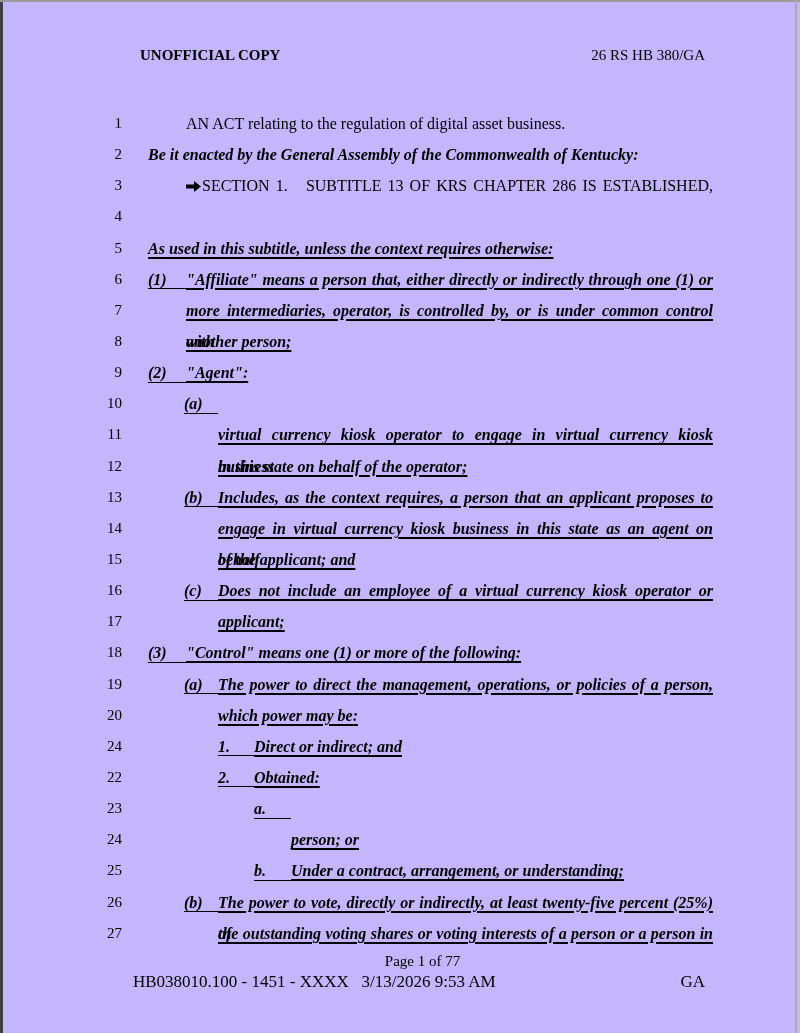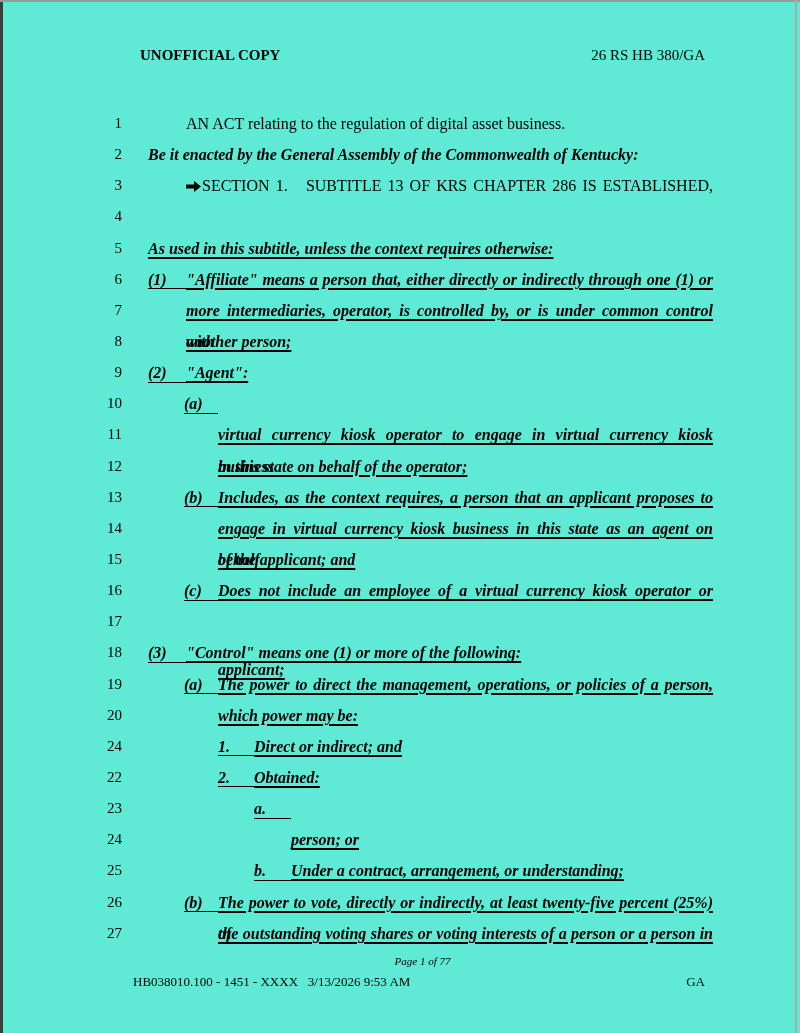--- a/index.html
+++ b/index.html
@@ -1,17 +1,17 @@
 <!DOCTYPE html>
 <html><head>
 <meta charset="utf-8">
 <style>
   html,body{margin:0;padding:0;background:#e8e8e8;}
   .page{
-    position:relative;width:800px;height:1033px;background:#5eead4;
+    position:relative;width:800px;height:1033px;background:#c4b5fd;
     font-family:"Liberation Serif","DejaVu Serif",serif;color:#000;overflow:hidden;
   }
   
   .edge-left{position:absolute;left:0;top:0;bottom:0;width:3px;background:#3f3f3f;}
   .edge-top{position:absolute;left:0;top:0;right:0;height:1.5px;background:#9a9a9a;}
   .edge-right{position:absolute;left:795px;top:0;bottom:0;width:1.5px;background:#aaaaaa;}
 
   .header{position:absolute;top:46px;left:140px;width:565px;display:flex;
     justify-content:space-between;font-size:15px;line-height:18px;}
   .header .hleft{font-weight:bold;}
@@ -26,23 +26,23 @@
   .text.just{text-align:justify;text-align-last:justify;}
   .plain{font-weight:normal;font-style:normal;}
   .enact{font-weight:bold;font-style:italic;}
   .law{font-weight:bold;font-style:italic;}
   .law .bt{text-decoration:underline;text-decoration-thickness:1.5px;text-underline-offset:3px;}
   .label{position:absolute;top:0;height:24.5px;line-height:31.15px;}
   .law .label{border-bottom:1.5px solid #000;}
   .arrow{display:inline-block;vertical-align:-1px;margin-right:1px;}
 
   .footer-page{position:absolute;top:952px;left:140px;width:565px;text-align:center;
-    font-size:11px;line-height:18px;font-style:italic;}
+    font-size:15px;line-height:18px;}
   .footer-bottom{position:absolute;top:975px;left:133px;right:95px;display:flex;
-    justify-content:space-between;font-size:13px;line-height:14px;gap:36px;}
+    justify-content:space-between;font-size:17px;line-height:14px;gap:36px;}
 </style>
 </head>
 <body>
 
 <div class="page">
   <div class="edge-left"></div>
   <div class="edge-top"></div>
   <div class="edge-right"></div>
 
   <div class="header">
@@ -111,21 +111,21 @@
       <div class="row">
         <span class="num">15</span>
         <div class="text law" style="padding-left: 70px;"><span class="bt">of the applicant; and</span></div>
       </div>
       <div class="row">
         <span class="num">16</span>
         <div class="text law just" style="padding-left: 70px;"><span class="label" style="left: 36px; width: 34px;">(c)</span><span class="bt">Does not include an employee of a virtual currency kiosk operator or</span></div>
       </div>
       <div class="row">
         <span class="num">17</span>
-        <div class="text law" style="padding-left: 70px; margin-top: 48px;"><span class="bt">applicant;</span></div>
+        <div class="text law" style="padding-left: 70px;"><span class="bt">applicant;</span></div>
       </div>
       <div class="row">
         <span class="num">18</span>
         <div class="text law" style="padding-left: 38px;"><span class="label" style="left: 0px; width: 38px;">(3)</span><span class="bt">"Control" means one (1) or more of the following:</span></div>
       </div>
       <div class="row">
         <span class="num">19</span>
         <div class="text law just" style="padding-left: 70px;"><span class="label" style="left: 36px; width: 34px;">(a)</span><span class="bt">The power to direct the management, operations, or policies of a person,</span></div>
       </div>
       <div class="row">

